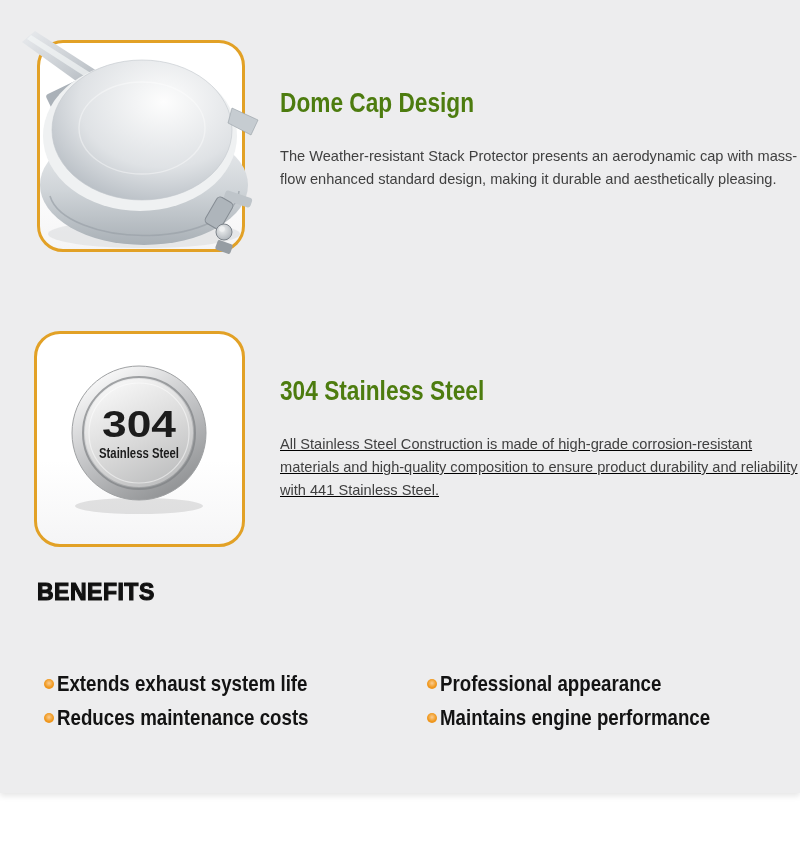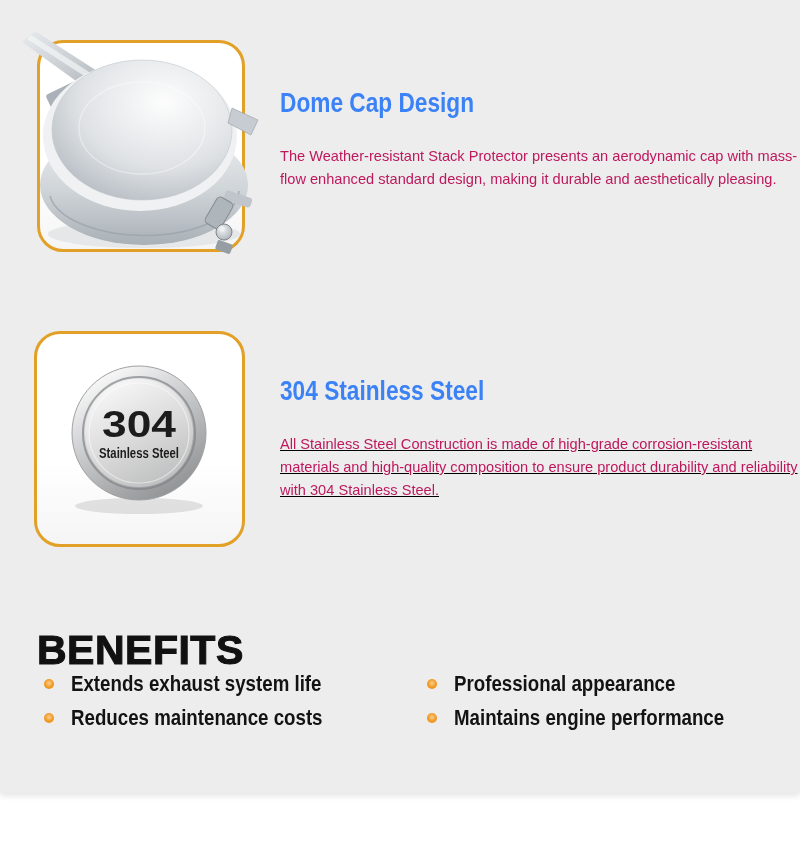--- a/index.html
+++ b/index.html
@@ -26,45 +26,45 @@
 
   .dome-svg   { position:absolute; left:20px; top:28px; width:250px; height:238px; z-index:3; }
   .badge-svg  { position:absolute; left:64px; top:358px; width:150px; height:160px; z-index:3; }
 
   
   .feature-text { position:absolute; left:280px; width:520px; }
   .ft-1 { top:88px; }
   .ft-2 { top:376px;text-decoration:underline; }
 
   h2.feature-title {
-    font-size:27px; line-height:30px; font-weight:bold; color:#3b82f6;
+    font-size:27px; line-height:30px; font-weight:bold; color:#4d7c0f;
     white-space:nowrap;
   }
   .cond { display:inline-block; transform:scaleX(0.84); transform-origin:0 50%; }
 
   .feature-desc {
     margin-top:27px;
-    font-size:14.6px; line-height:23px; color:#be185d;
+    font-size:14.6px; line-height:23px; color:#404040;
     width:520px;
   }
 
   
   .benefits-heading {
-    position:absolute; left:37px; top:630px;
-    font-size:41px; line-height:40px; font-weight:bold; color:#111111;
+    position:absolute; left:37px; top:572px;
+    font-size:23px; line-height:40px; font-weight:bold; color:#111111;
     -webkit-text-stroke:1.1px #111111;
     letter-spacing:0.5px;
     white-space:nowrap;
   }
   .benefits-grid {
     position:absolute; left:38px; top:670px; width:745px;
     display:grid; grid-template-columns:383px auto;
   }
   .benefit-col { display:flex; flex-direction:column; gap:6px; }
-  .benefit-item { display:flex; align-items:center; gap:17px; height:28px; padding-left:6px; }
+  .benefit-item { display:flex; align-items:center; gap:3px; height:28px; padding-left:6px; }
   .bullet {
     flex:0 0 auto; width:10px; height:10px; border-radius:50%;
     background:radial-gradient(circle at 50% 42%, #FBCD92 0%, #F0991F 55%, #E88A14 100%);
   }
   .benefit-label {
     font-size:22px; font-weight:bold; color:#131313; white-space:nowrap;
     transform:scaleX(0.85); transform-origin:0 50%; display:inline-block;
   }
 
   svg text { font-family:"Liberation Sans", sans-serif; }
@@ -152,21 +152,21 @@
     <circle cx="75" cy="75" r="67" fill="url(#ringGrad)" stroke="#9fa1a3" stroke-width="1"></circle>
     <circle cx="75" cy="75" r="56" fill="none" stroke="#7f8184" stroke-width="2" opacity="0.7"></circle>
     <circle cx="75" cy="75" r="54" fill="url(#faceGrad)"></circle>
     <circle cx="75" cy="75" r="50" fill="none" stroke="#ffffff" stroke-width="1.2" opacity="0.5"></circle>
     <text x="75" y="79" text-anchor="middle" font-size="36" font-weight="bold" fill="#1c1c1c" textLength="74" lengthAdjust="spacingAndGlyphs">304</text>
     <text x="75" y="100" text-anchor="middle" font-size="14" font-weight="bold" fill="#1c1c1c" textLength="80" lengthAdjust="spacingAndGlyphs">Stainless Steel</text>
   </svg>
 
   <div class="feature-text ft-2">
     <h2 class="feature-title"><span class="cond">304 Stainless Steel</span></h2>
-    <p class="feature-desc">All Stainless Steel Construction is made of high-grade corrosion-resistant materials and high-quality composition to ensure product durability and reliability with 304 Stainless Steel.</p>
+    <p class="feature-desc">All Stainless Steel Construction is made of high-grade corrosion-resistant materials and high-quality composition to ensure product durability and reliability with 441 Stainless Steel.</p>
   </div>
 
   <h2 class="benefits-heading"><span>BENEFITS</span></h2>
 
   <div class="benefits-grid">
     <div class="benefit-col">
       <div class="benefit-item">
         <span class="bullet"></span>
         <span class="benefit-label">Extends exhaust system life</span>
       </div>

